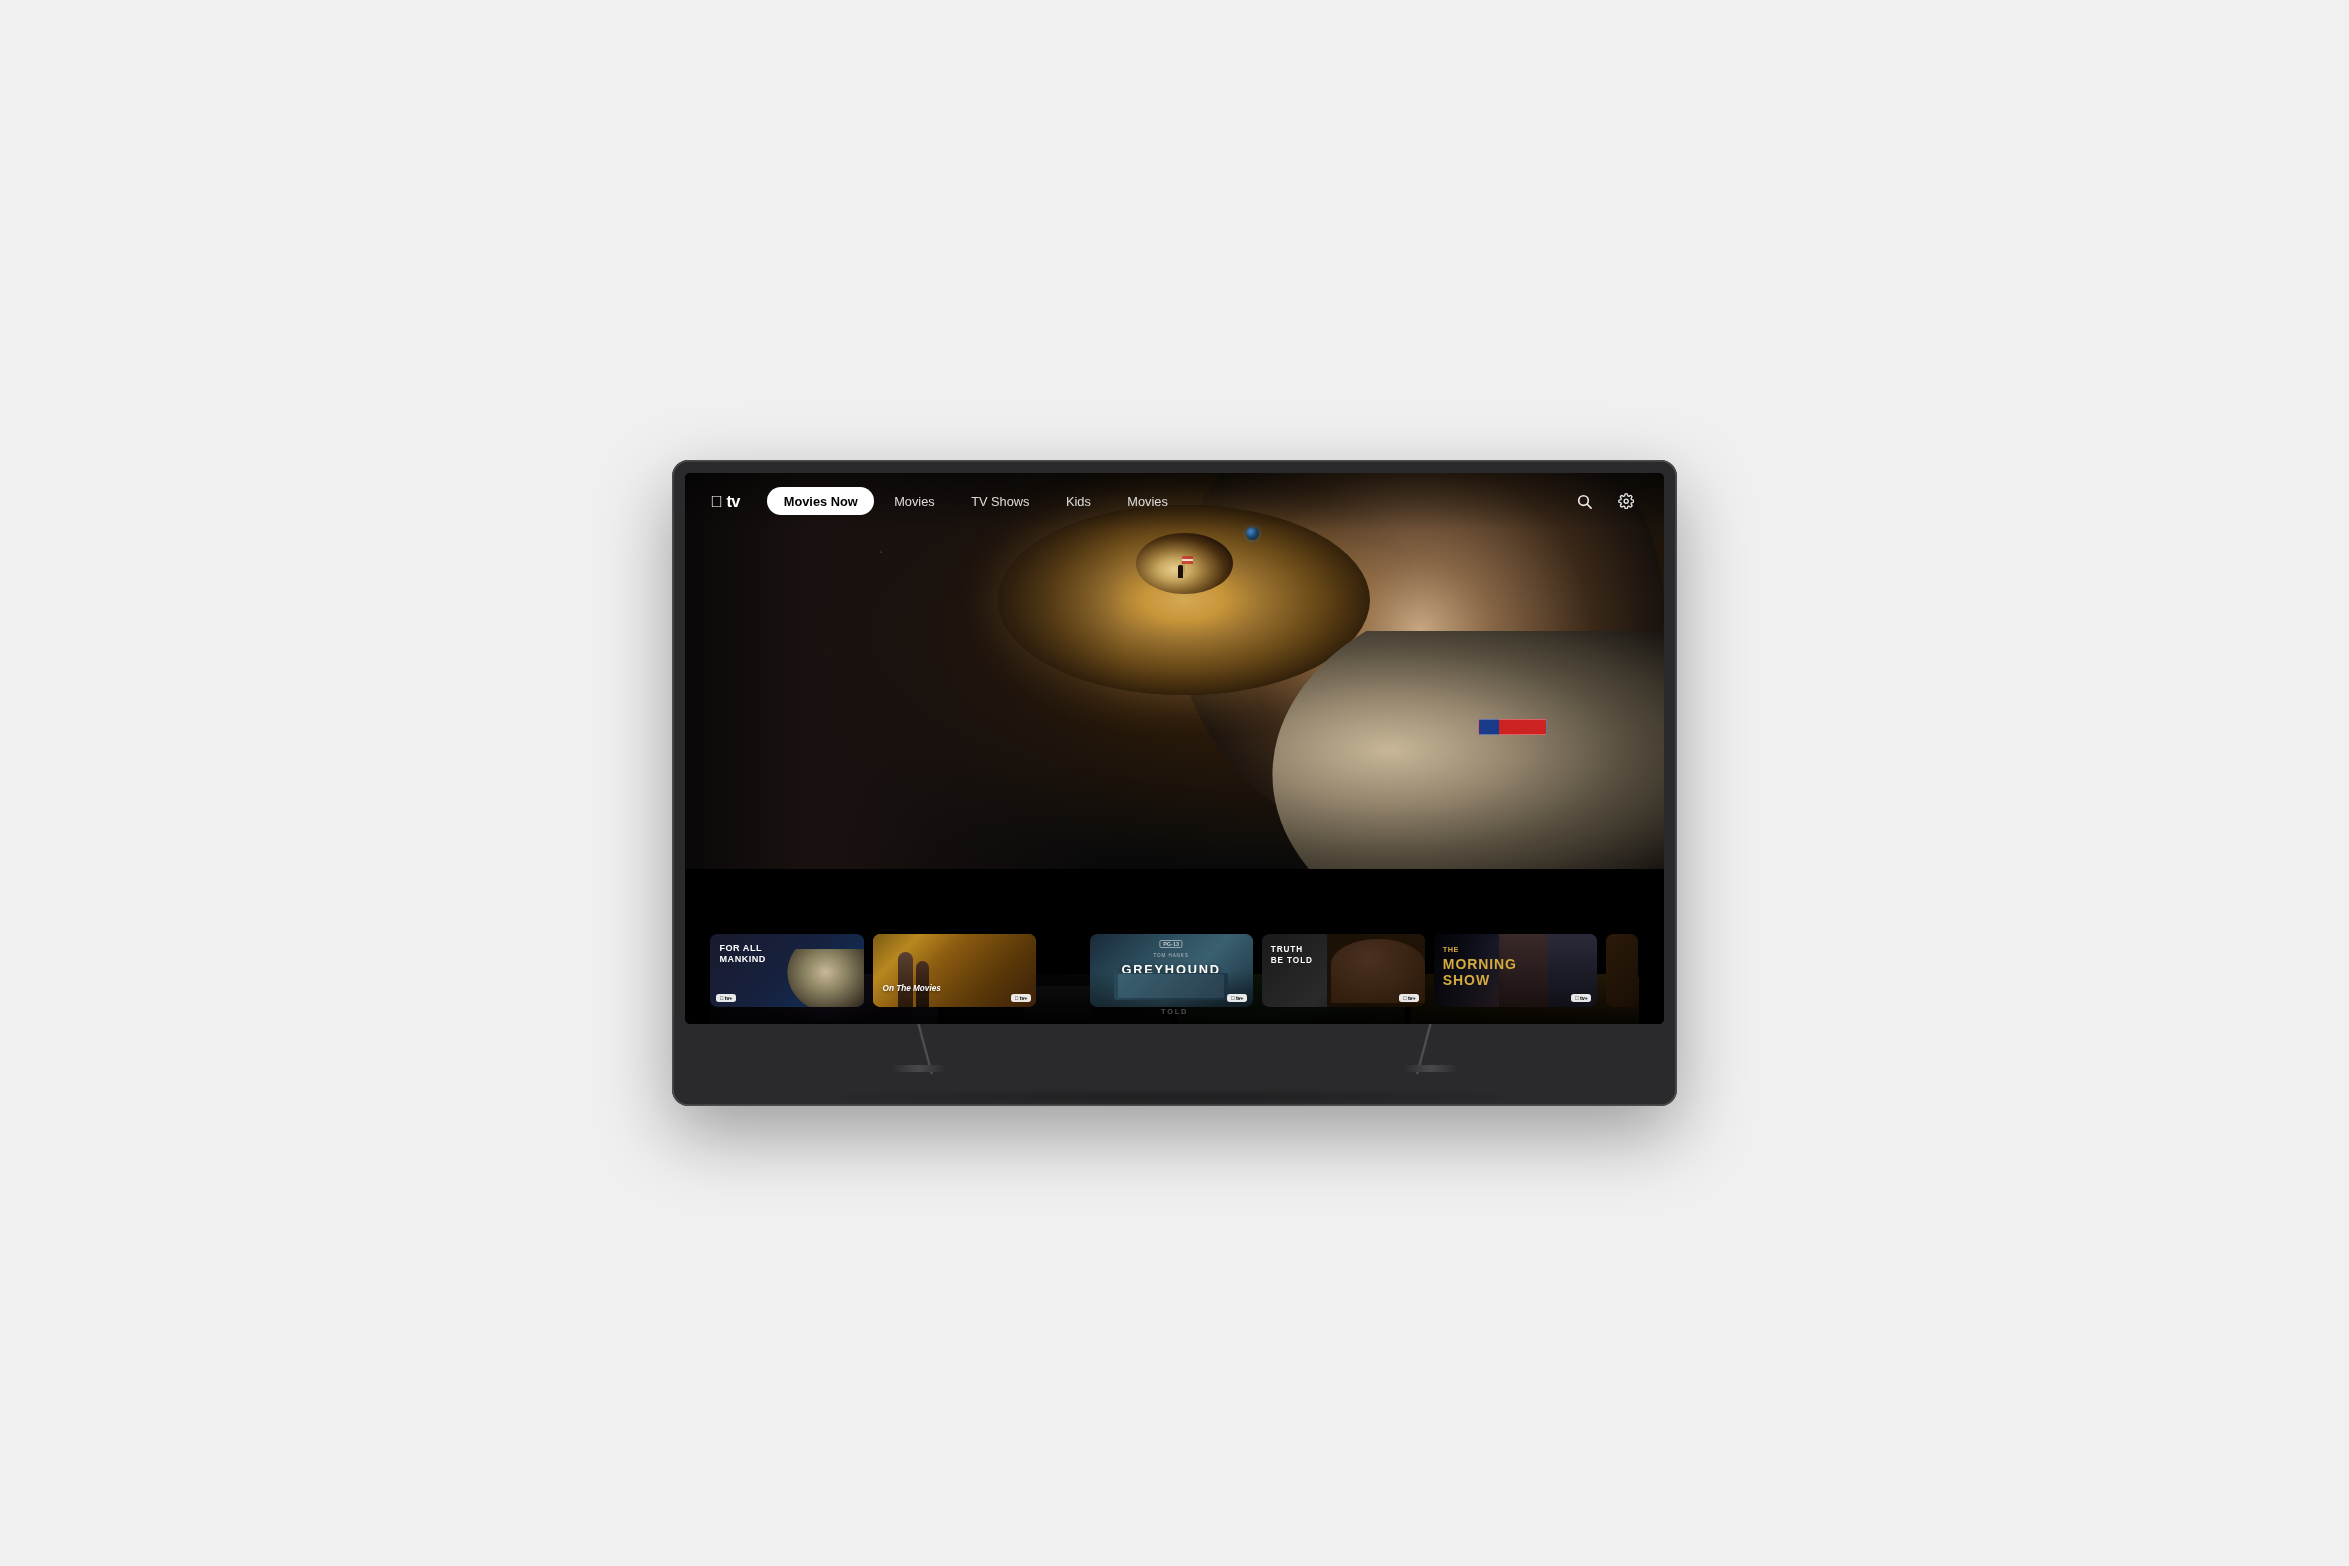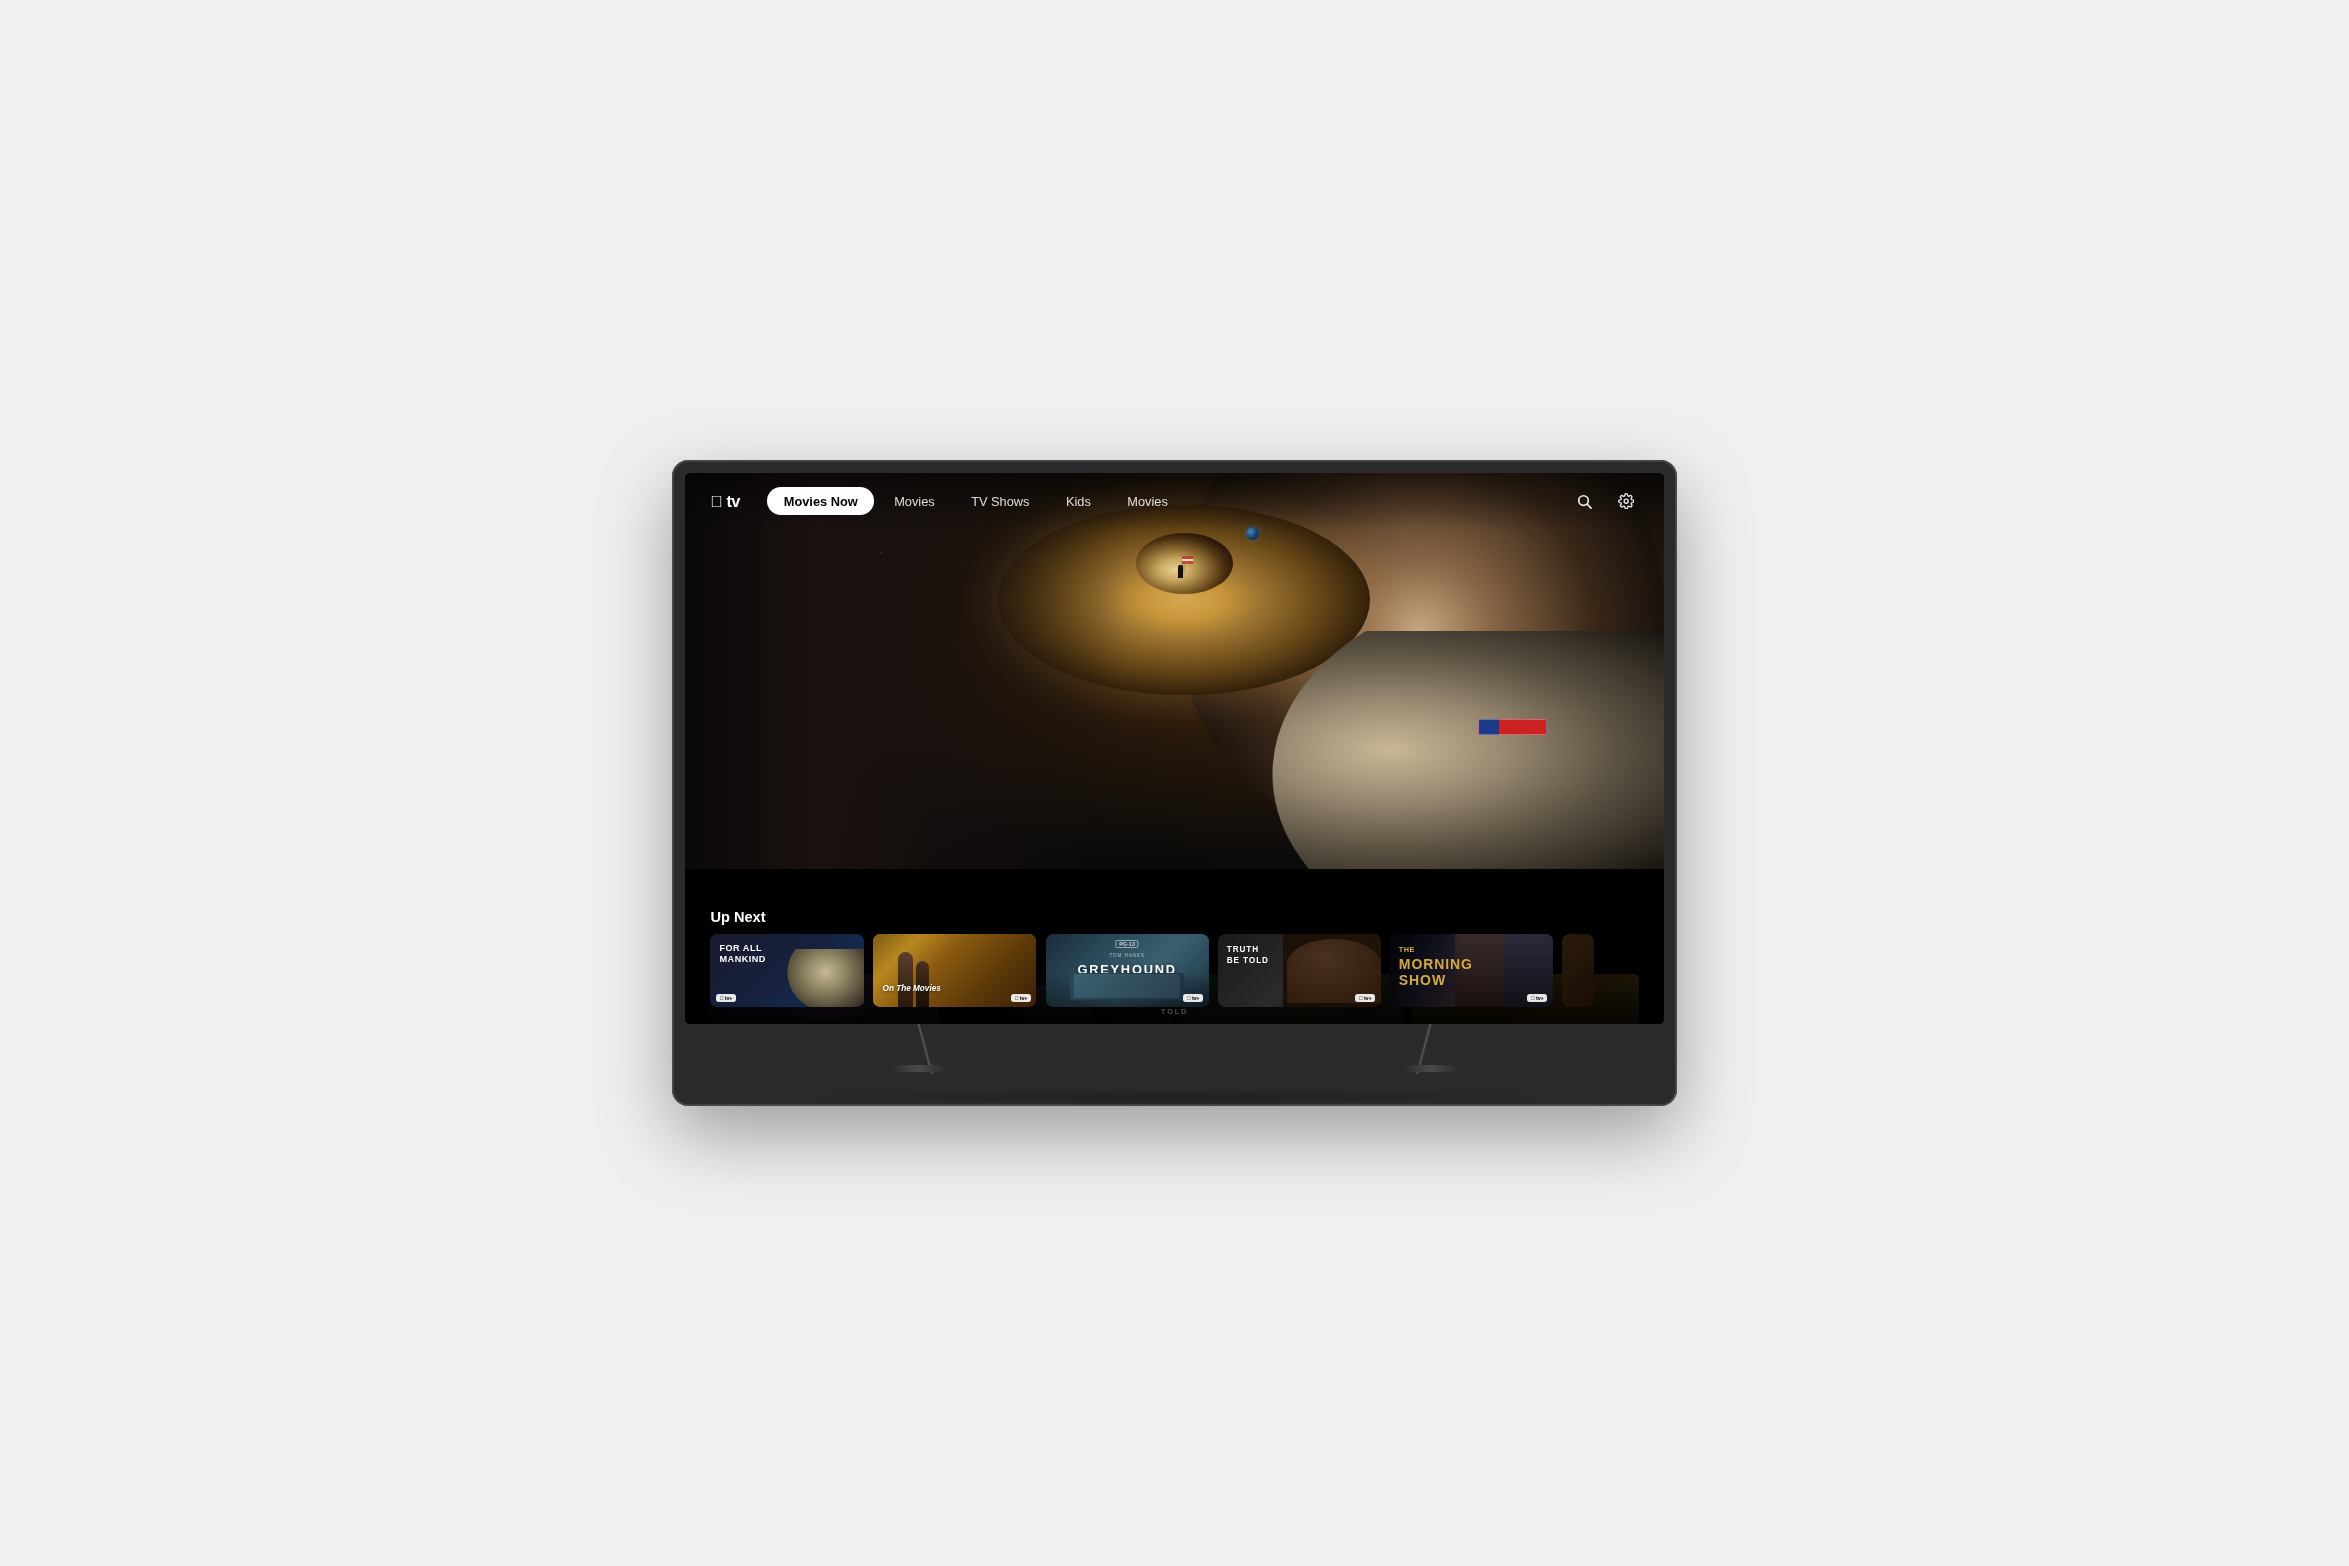--- a/index.html
+++ b/index.html
@@ -265,20 +265,21 @@
       font-size: 8.2px;
       font-weight: 700;
       font-style: italic;
       text-shadow: 0 0.9px 2.7px rgba(0,0,0,0.5);
     }
 
     
     .card-greyhound {
       background: linear-gradient(135deg, #1a2a3a 0%, #2a4a5a 30%, #3a6070 60%, #1a3040 100%);
       width: 163px;
+      margin-left: 44px;
     }
 
     .card-pg13 {
       position: absolute;
       top: 5.5px; left: 50%;
       transform: translateX(-50%);
       color: rgba(255,255,255,0.7);
       font-size: 5.5px;
       font-weight: 600;
       border: 0.9px solid rgba(255,255,255,0.5);
@@ -552,21 +553,20 @@
         <div class="nav-icon-btn">
           <svg width="16.4" height="16.4" viewBox="0 0 24 24" fill="none" stroke="rgba(255,255,255,0.9)" stroke-width="2" stroke-linecap="round">
             <circle cx="12" cy="12" r="3"></circle>
             <path d="M19.4 15a1.65 1.65 0 0 0 .33 1.82l.06.06a2 2 0 0 1-2.83 2.83l-.06-.06a1.65 1.65 0 0 0-1.82-.33 1.65 1.65 0 0 0-1 1.51V21a2 2 0 0 1-4 0v-.09A1.65 1.65 0 0 0 9 19.4a1.65 1.65 0 0 0-1.82.33l-.06.06a2 2 0 0 1-2.83-2.83l.06-.06A1.65 1.65 0 0 0 4.68 15a1.65 1.65 0 0 0-1.51-1H3a2 2 0 0 1 0-4h.09A1.65 1.65 0 0 0 4.6 9a1.65 1.65 0 0 0-.33-1.82l-.06-.06a2 2 0 0 1 2.83-2.83l.06.06A1.65 1.65 0 0 0 9 4.68a1.65 1.65 0 0 0 1-1.51V3a2 2 0 0 1 4 0v.09a1.65 1.65 0 0 0 1 1.51 1.65 1.65 0 0 0 1.82-.33l.06-.06a2 2 0 0 1 2.83 2.83l-.06.06A1.65 1.65 0 0 0 19.4 9a1.65 1.65 0 0 0 1.51 1H21a2 2 0 0 1 0 4h-.09a1.65 1.65 0 0 0-1.51 1z"></path>
           </svg>
         </div>
       </div>
     </div>
 
     <div class="up-next-section">
-      <div class="section-title">Up Next</div>
       <div class="cards-row">
 
         <div class="card card-for-all-mankind">
           <div class="card-for-all-mankind-text">FOR ALL<br>MANKIND</div>
           <div class="card-fam-astronaut"></div>
           <div class="appletv-badge"> tv+</div>
         </div>
 
         <div class="card card-on-the-rocks" style="width:163px;">
           <div style="position:absolute;top:0;left:0;right:0;bottom:0;background:linear-gradient(135deg,#7a5a14 0%,#b88820 20%,#8a5a10 40%,#5a3808 70%,#3a2008 100%);"></div>

